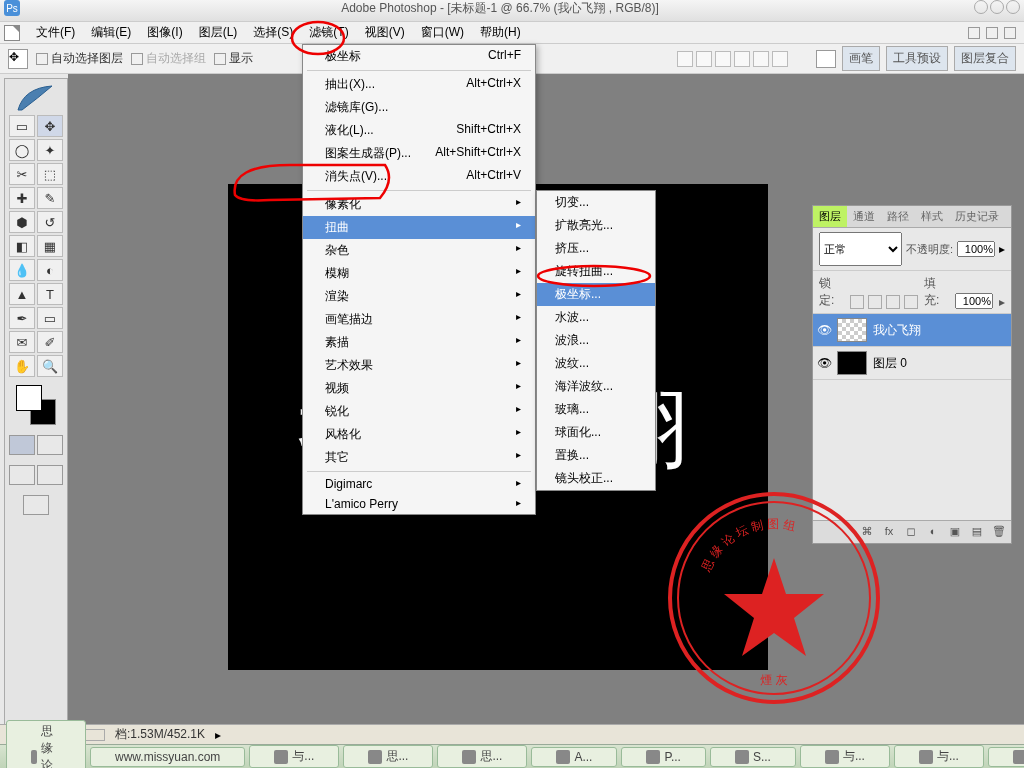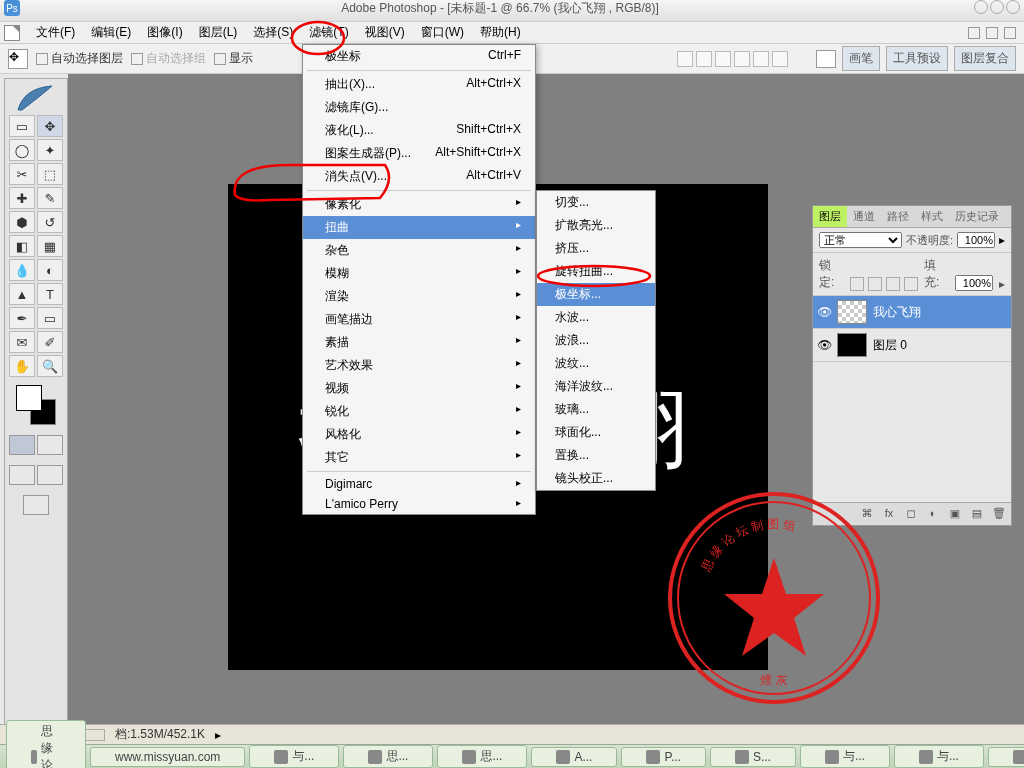--- a/index.html
+++ b/index.html
@@ -58,21 +58,21 @@
 
 .submenu { position: absolute; left: 536px; top: 190px; width: 120px; background: #f5f5f5; border: 1px solid #888; box-shadow: 2px 2px 6px rgba(0,0,0,0.3); z-index: 101; }
 .submenu .mi { padding: 3px 30px 3px 18px; cursor: pointer; color: #000; }
 .submenu .mi.highlighted { background: #5a8fd6; color: #fff; }
 
 .layers-panel { position: absolute; right: 12px; top: 205px; width: 200px; background: #e8e8e8; border: 1px solid #999; z-index: 50; }
 .layers-panel .tabs { display: flex; background: #d8d8d8; border-bottom: 1px solid #aaa; }
 .layers-panel .tab { padding: 3px 6px; font-size: 11px; color: #666; }
 .layers-panel .tab.active { background: #bef264; color: #000; }
 .layers-panel .controls { display: flex; align-items: center; padding: 4px 6px; gap: 4px; border-bottom: 1px solid #ccc; }
-.layers-panel .controls select { flex: 1; height: 16px; font-size: 11px; }
+.layers-panel .controls select { flex: 1; height: 34px; font-size: 11px; }
 .layers-panel .controls .opacity-lbl { font-size: 11px; color: #555; }
 .layers-panel .controls input { width: 38px; height: 16px; font-size: 11px; text-align: right; }
 .layers-panel .lock-row { display: flex; align-items: flex-end; padding: 4px 6px; gap: 6px; border-bottom: 1px solid #ccc; font-size: 11px; color: #555; }
 .layers-panel .lock-icons { display: flex; gap: 4px; }
 .layers-panel .lock-icons span { width: 14px; height: 14px; border: 1px solid #aaa; display: inline-block; }
 .layers-panel .layer { display: flex; align-items: center; padding: 4px; border-bottom: 1px solid #ccc; gap: 6px; }
 .layers-panel .layer.selected { background: #5a8fd6; color: #fff; }
 .layers-panel .layer .eye { width: 14px; height: 14px; }
 .layers-panel .layer .thumb { width: 30px; height: 24px; border: 1px solid #888; }
 .layers-panel .layer .thumb.checker { background: repeating-conic-gradient(#ccc 0 25%, #fff 0 50%) 0 0/8px 8px; }

